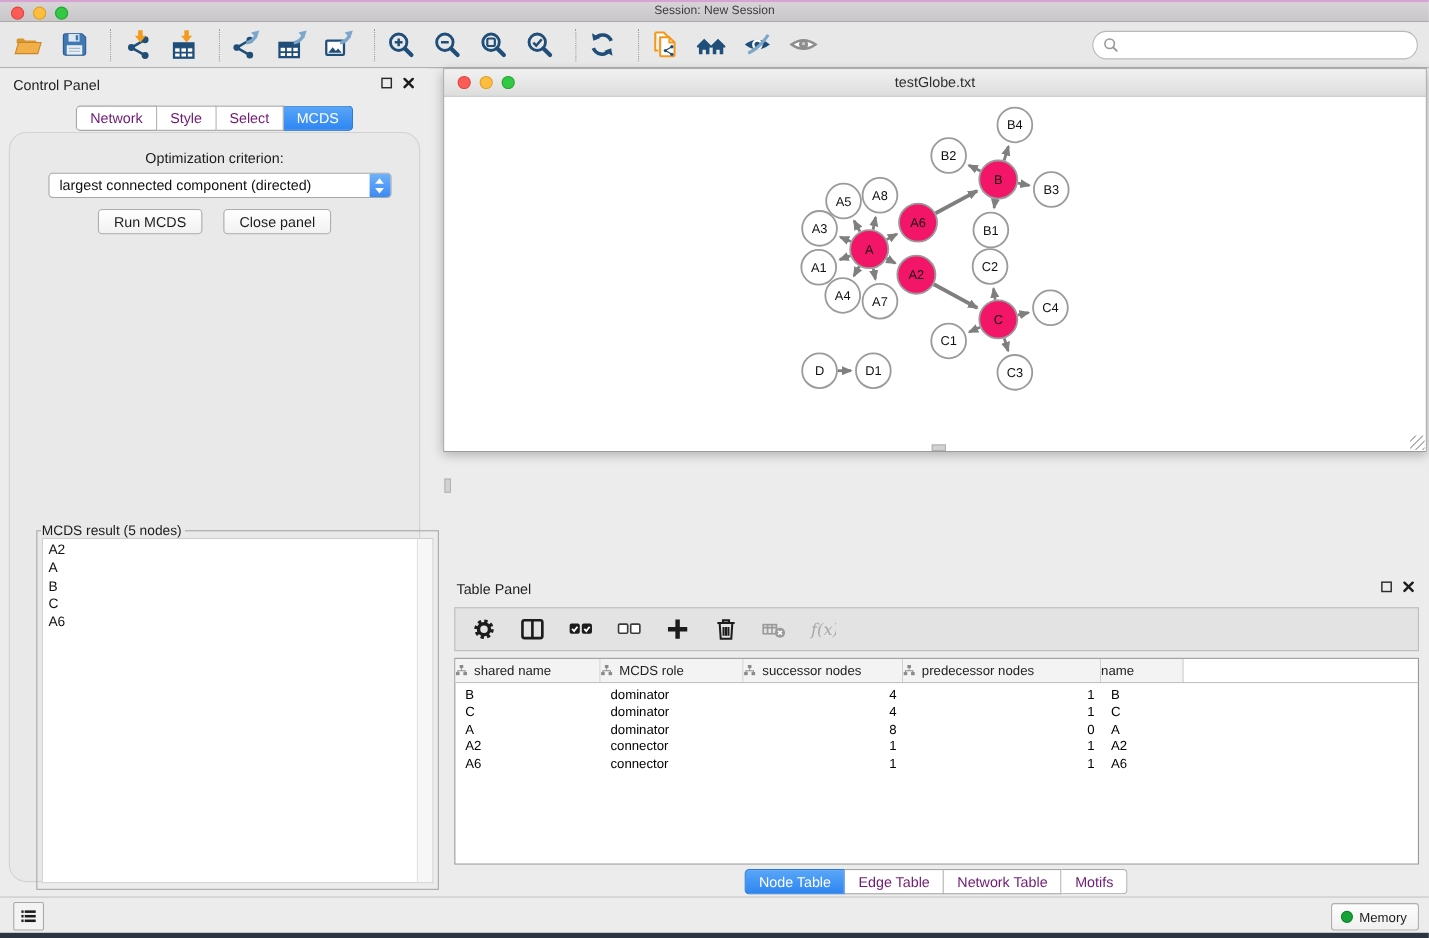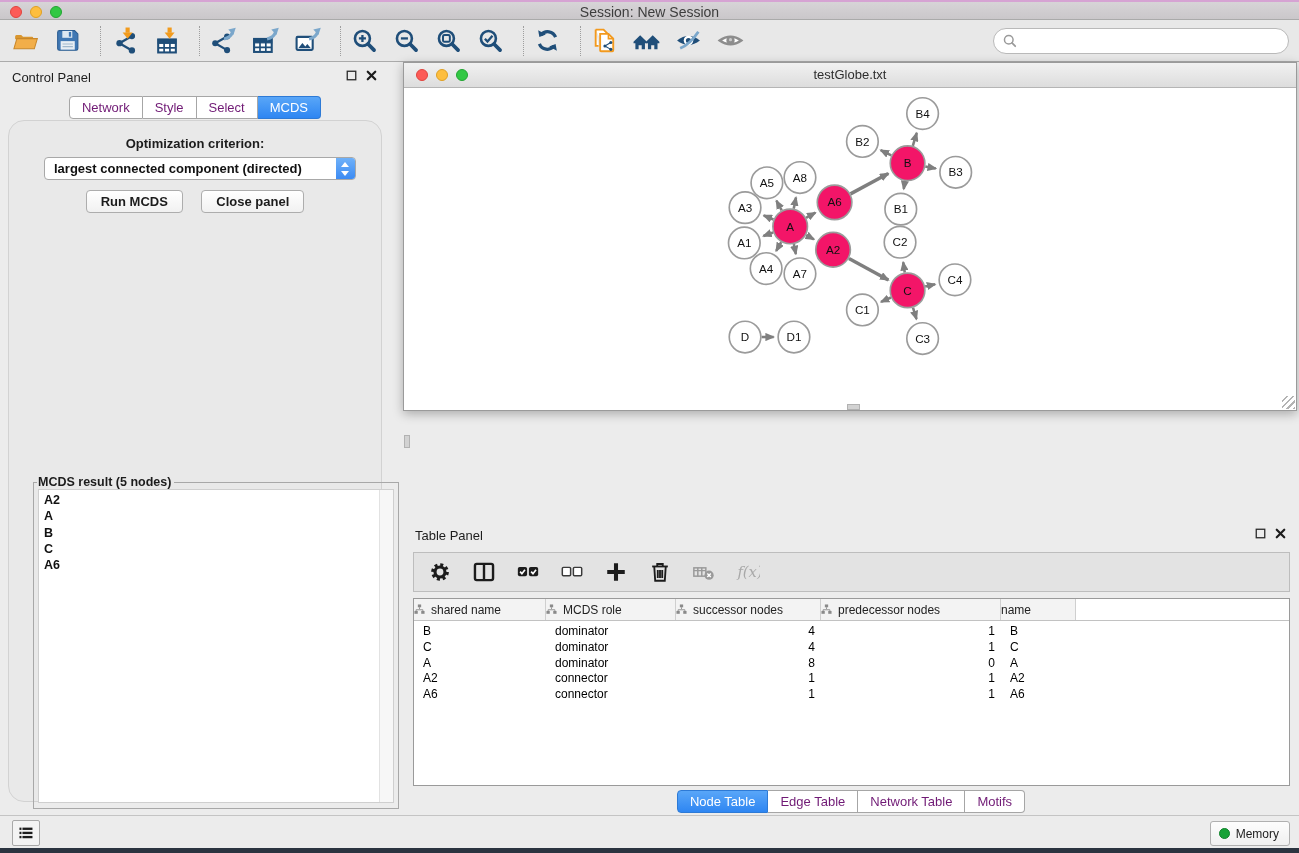--- a/index.html
+++ b/index.html
@@ -10,21 +10,21 @@
   }
   
   .titlebar{
     position:absolute;left:0;top:0;width:100%;height:20px;
     background:linear-gradient(#d7d4d7,#cac7ca);
     border-top:2px solid #d6a3d3;border-bottom:1px solid #aaa;
     box-sizing:border-box;
   }
   .titlebar .title{
     position:absolute;left:0;right:0;top:2px;text-align:center;
-    font-size:14px;color:#3d3d3d;
+    font-size:11px;color:#3d3d3d;
   }
   .lights{position:absolute;left:10px;top:4px;display:flex;gap:8px;}
   .light{width:12px;height:12px;border-radius:50%;box-sizing:border-box;}
   .light.red{background:#fc5b57;border:1px solid #e0443e;}
   .light.yellow{background:#fdbe3f;border:1px solid #dfa023;}
   .light.green{background:#32c844;border:1px solid #22a532;}
   
   .toolbar{
     position:absolute;left:0;top:20px;width:100%;height:42px;
     background:#e8e8e8;border-bottom:1px solid #ababab;box-sizing:border-box;
@@ -50,21 +50,21 @@
   .tab{
     display:inline-block;height:21px;line-height:21px;padding:0 12px;font-size:13px;
     background:#fff;border:1px solid #a6a6a6;border-left:none;color:#701a75;
     vertical-align:top;cursor:pointer;
   }
   .tab:first-child{border-left:1px solid #a6a6a6;border-radius:4px 0 0 4px;}
   .tab:last-child{border-radius:0 4px 4px 0;}
   .tab.active{background:linear-gradient(#59a6f8,#2e86f2);border-color:#2d7ad6;color:#fff;}
   .cp-box{
     position:absolute;left:8px;right:8px;top:58px;bottom:13px;
-    background:#e9e9e9;border:1px solid #d2d2d2;border-radius:16px;font-weight:bold;
+    background:#e9e9e9;border:1px solid #d2d2d2;border-radius:16px;
   }
   .opt-label{margin-top:15px;text-align:center;font-size:13px;color:#1c1c1c;}
   .dropdown{
     position:absolute;left:35px;top:36px;width:312px;height:23px;background:#fff;
     border:1px solid #a8a8a8;border-radius:4px;box-sizing:border-box;cursor:pointer;
   }
   .dropdown .val{position:absolute;left:9px;top:3px;font-size:13px;color:#111;}
   .stepper{
     position:absolute;right:0;top:0;bottom:0;width:19px;border-radius:0 3px 3px 0;
     background:linear-gradient(#6fb1f9,#3c8bf3);

